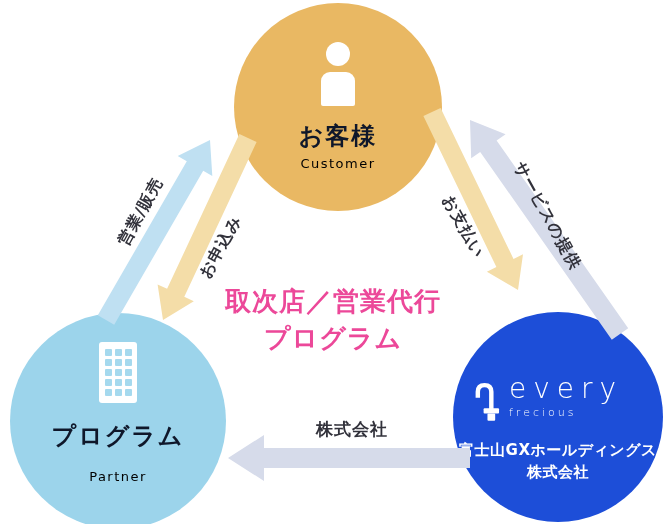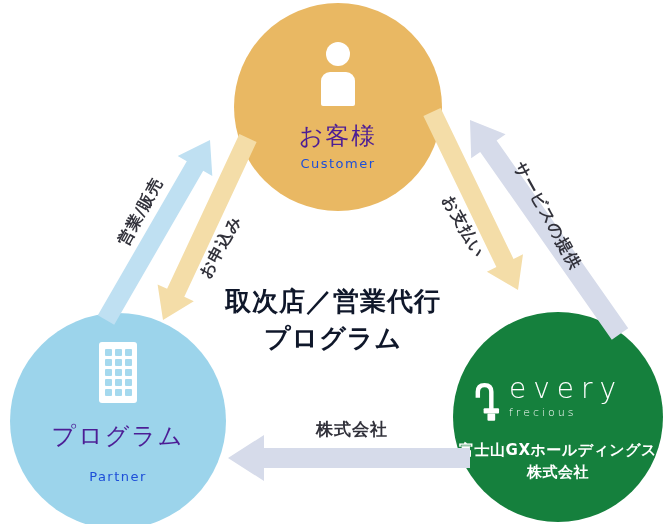--- a/index.html
+++ b/index.html
@@ -4,28 +4,28 @@
 <style>
   html,body{margin:0;padding:0;background:#fff;}
   .canvas{
     position:relative;width:666px;height:524px;background:#ffffff;
     overflow:hidden;font-family:"DejaVu Sans","Liberation Sans",sans-serif;
   }
   
   .node{position:absolute;border-radius:50%;}
   .node-customer{left:234px;top:3px;width:208px;height:208px;background:#E9B863;}
   .node-partner{left:10px;top:313px;width:216px;height:216px;background:#9CD4EB;}
-  .node-company{left:453px;top:312px;width:210px;height:210px;background:#15803d;}
+  .node-company{left:453px;top:312px;width:210px;height:210px;background:#1d4ed8;}
   .node-label{
     position:absolute;left:50%;transform:translateX(-50%);
-    color:#4c1d95;font-weight:400;font-size:24px;letter-spacing:2px;white-space:nowrap;
+    color:#0f172a;font-weight:700;font-size:24px;letter-spacing:2px;white-space:nowrap;
   }
   .node-sublabel{
     position:absolute;left:50%;transform:translateX(-50%);
-    color:#1d4ed8;font-weight:400;font-size:13px;letter-spacing:1.5px;white-space:nowrap;
+    color:#000000;font-weight:400;font-size:13px;letter-spacing:1.5px;white-space:nowrap;
   }
   
   .person-icon{position:absolute;left:50%;top:39px;transform:translateX(-50%);width:34px;}
   .person-head{width:24px;height:24px;border-radius:50%;background:#fff;margin:0 auto;}
   .person-body{width:34px;height:34px;background:#fff;border-radius:9px 9px 2px 2px;margin-top:6px;}
   
   .building-icon{
     position:absolute;left:50%;top:29px;transform:translateX(-50%);
     width:38px;height:61px;background:#fff;border-radius:3px;
     display:grid;grid-template-columns:repeat(3,7px);grid-auto-rows:7px;
@@ -44,21 +44,21 @@
   }
   
   .arrows{position:absolute;left:0;top:0;width:666px;height:524px;pointer-events:none;}
   
   .arrow-label{
     position:absolute;transform:translate(-50%,-50%) rotate(var(--r,0deg));
     font-weight:700;font-size:16px;color:#32323B;letter-spacing:1px;white-space:nowrap;
   }
   .center-title{
     position:absolute;left:333px;top:283px;transform:translateX(-50%);
-    text-align:center;color:#0f172a;font-weight:800;font-size:26px;
+    text-align:center;color:#ec4899;font-weight:800;font-size:26px;
     line-height:37px;letter-spacing:1px;white-space:nowrap;
   }
 </style>
 </head>
 <body>
 
 <div class="canvas">
 
   <div class="node node-customer">
     <div class="person-icon">

